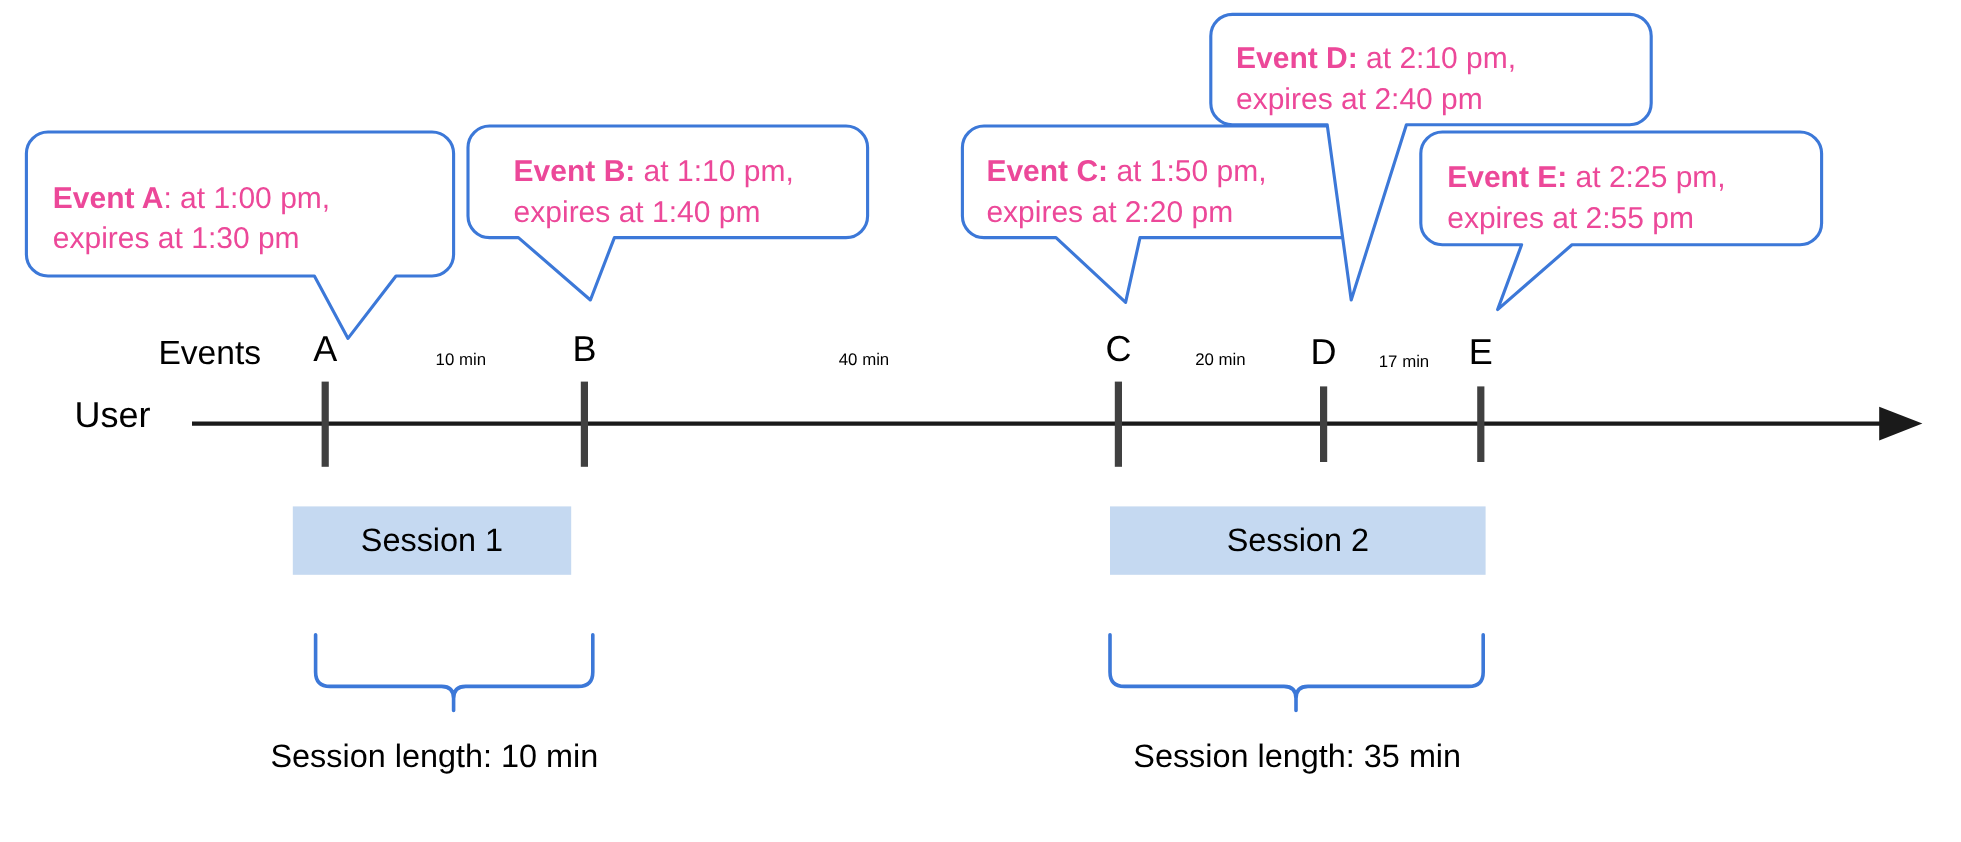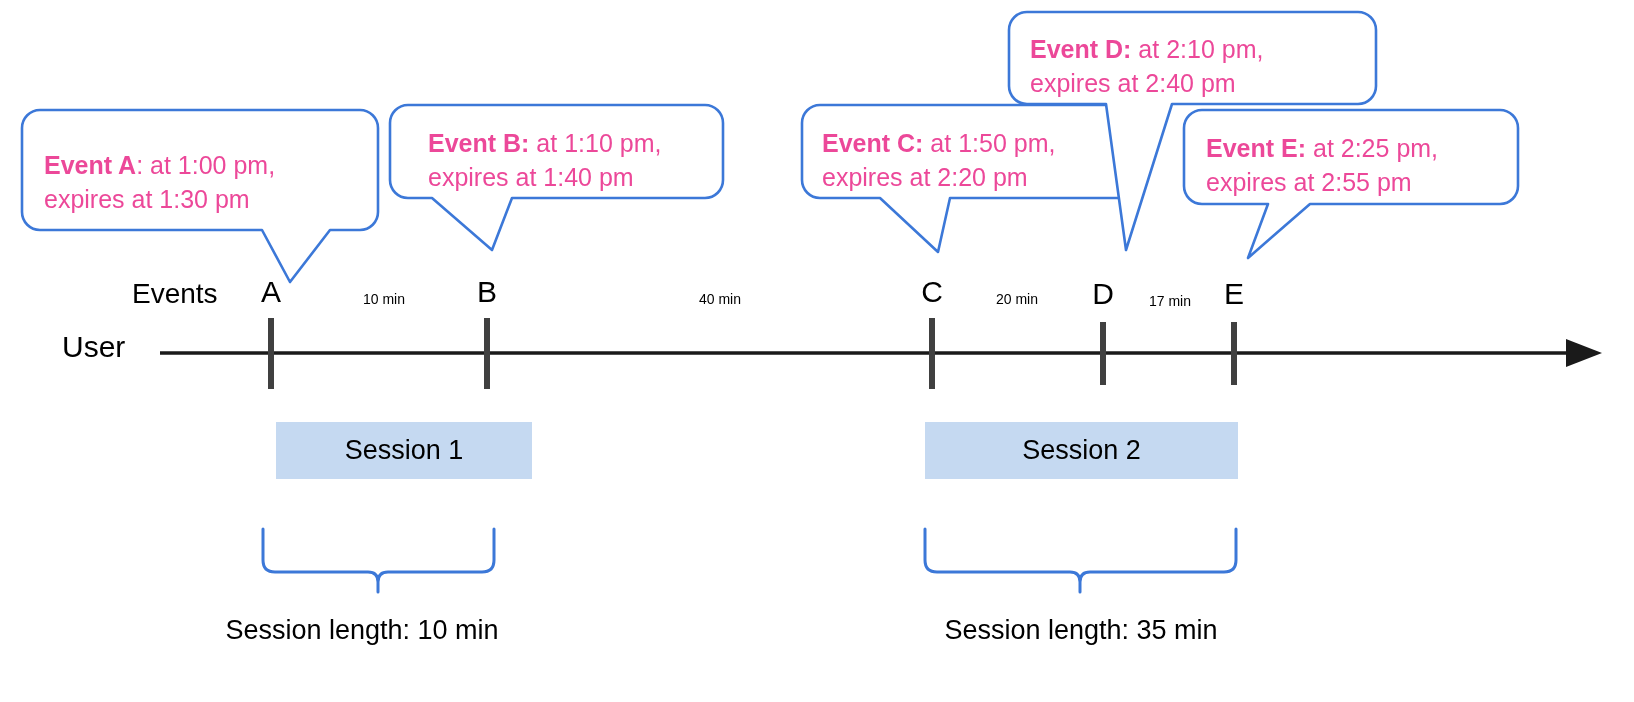--- a/index.html
+++ b/index.html
@@ -186,21 +186,21 @@
   <div class="tick-label" style="left:467px; top:275px; width:40px;">B</div>
   <div class="tick-label" style="left:912px; top:275px; width:40px;">C</div>
   <div class="tick-label" style="left:1083px; top:277px; width:40px;">D</div>
   <div class="tick-label" style="left:1214px; top:277px; width:40px;">E</div>
 
   <div class="gap-label" style="left:329px; top:291px; width:110px;">10 min</div>
   <div class="gap-label" style="left:665px; top:291px; width:110px;">40 min</div>
   <div class="gap-label" style="left:962px; top:291px; width:110px;">20 min</div>
   <div class="gap-label" style="left:1126px; top:293px; width:88px;">17 min</div>
 
-  <div class="session-bar" style="left:276px; top:422px; width:256px; height:57px;">Session 1</div>
+  <div class="session-bar" style="left:244px; top:422px; width:232px; height:57px;">Session 1</div>
 
   <div class="session-bar" style="left:925px; top:422px; width:313px; height:57px;">Session 2</div>
 
   <div class="session-len" style="left:172px; top:615px; width:380px;text-align:center;">Session length: 10 min</div>
 
   <div class="session-len" style="left:891px; top:615px; width:380px;">Session length: 35 min</div>
 
 </div>
 
 </body></html>

